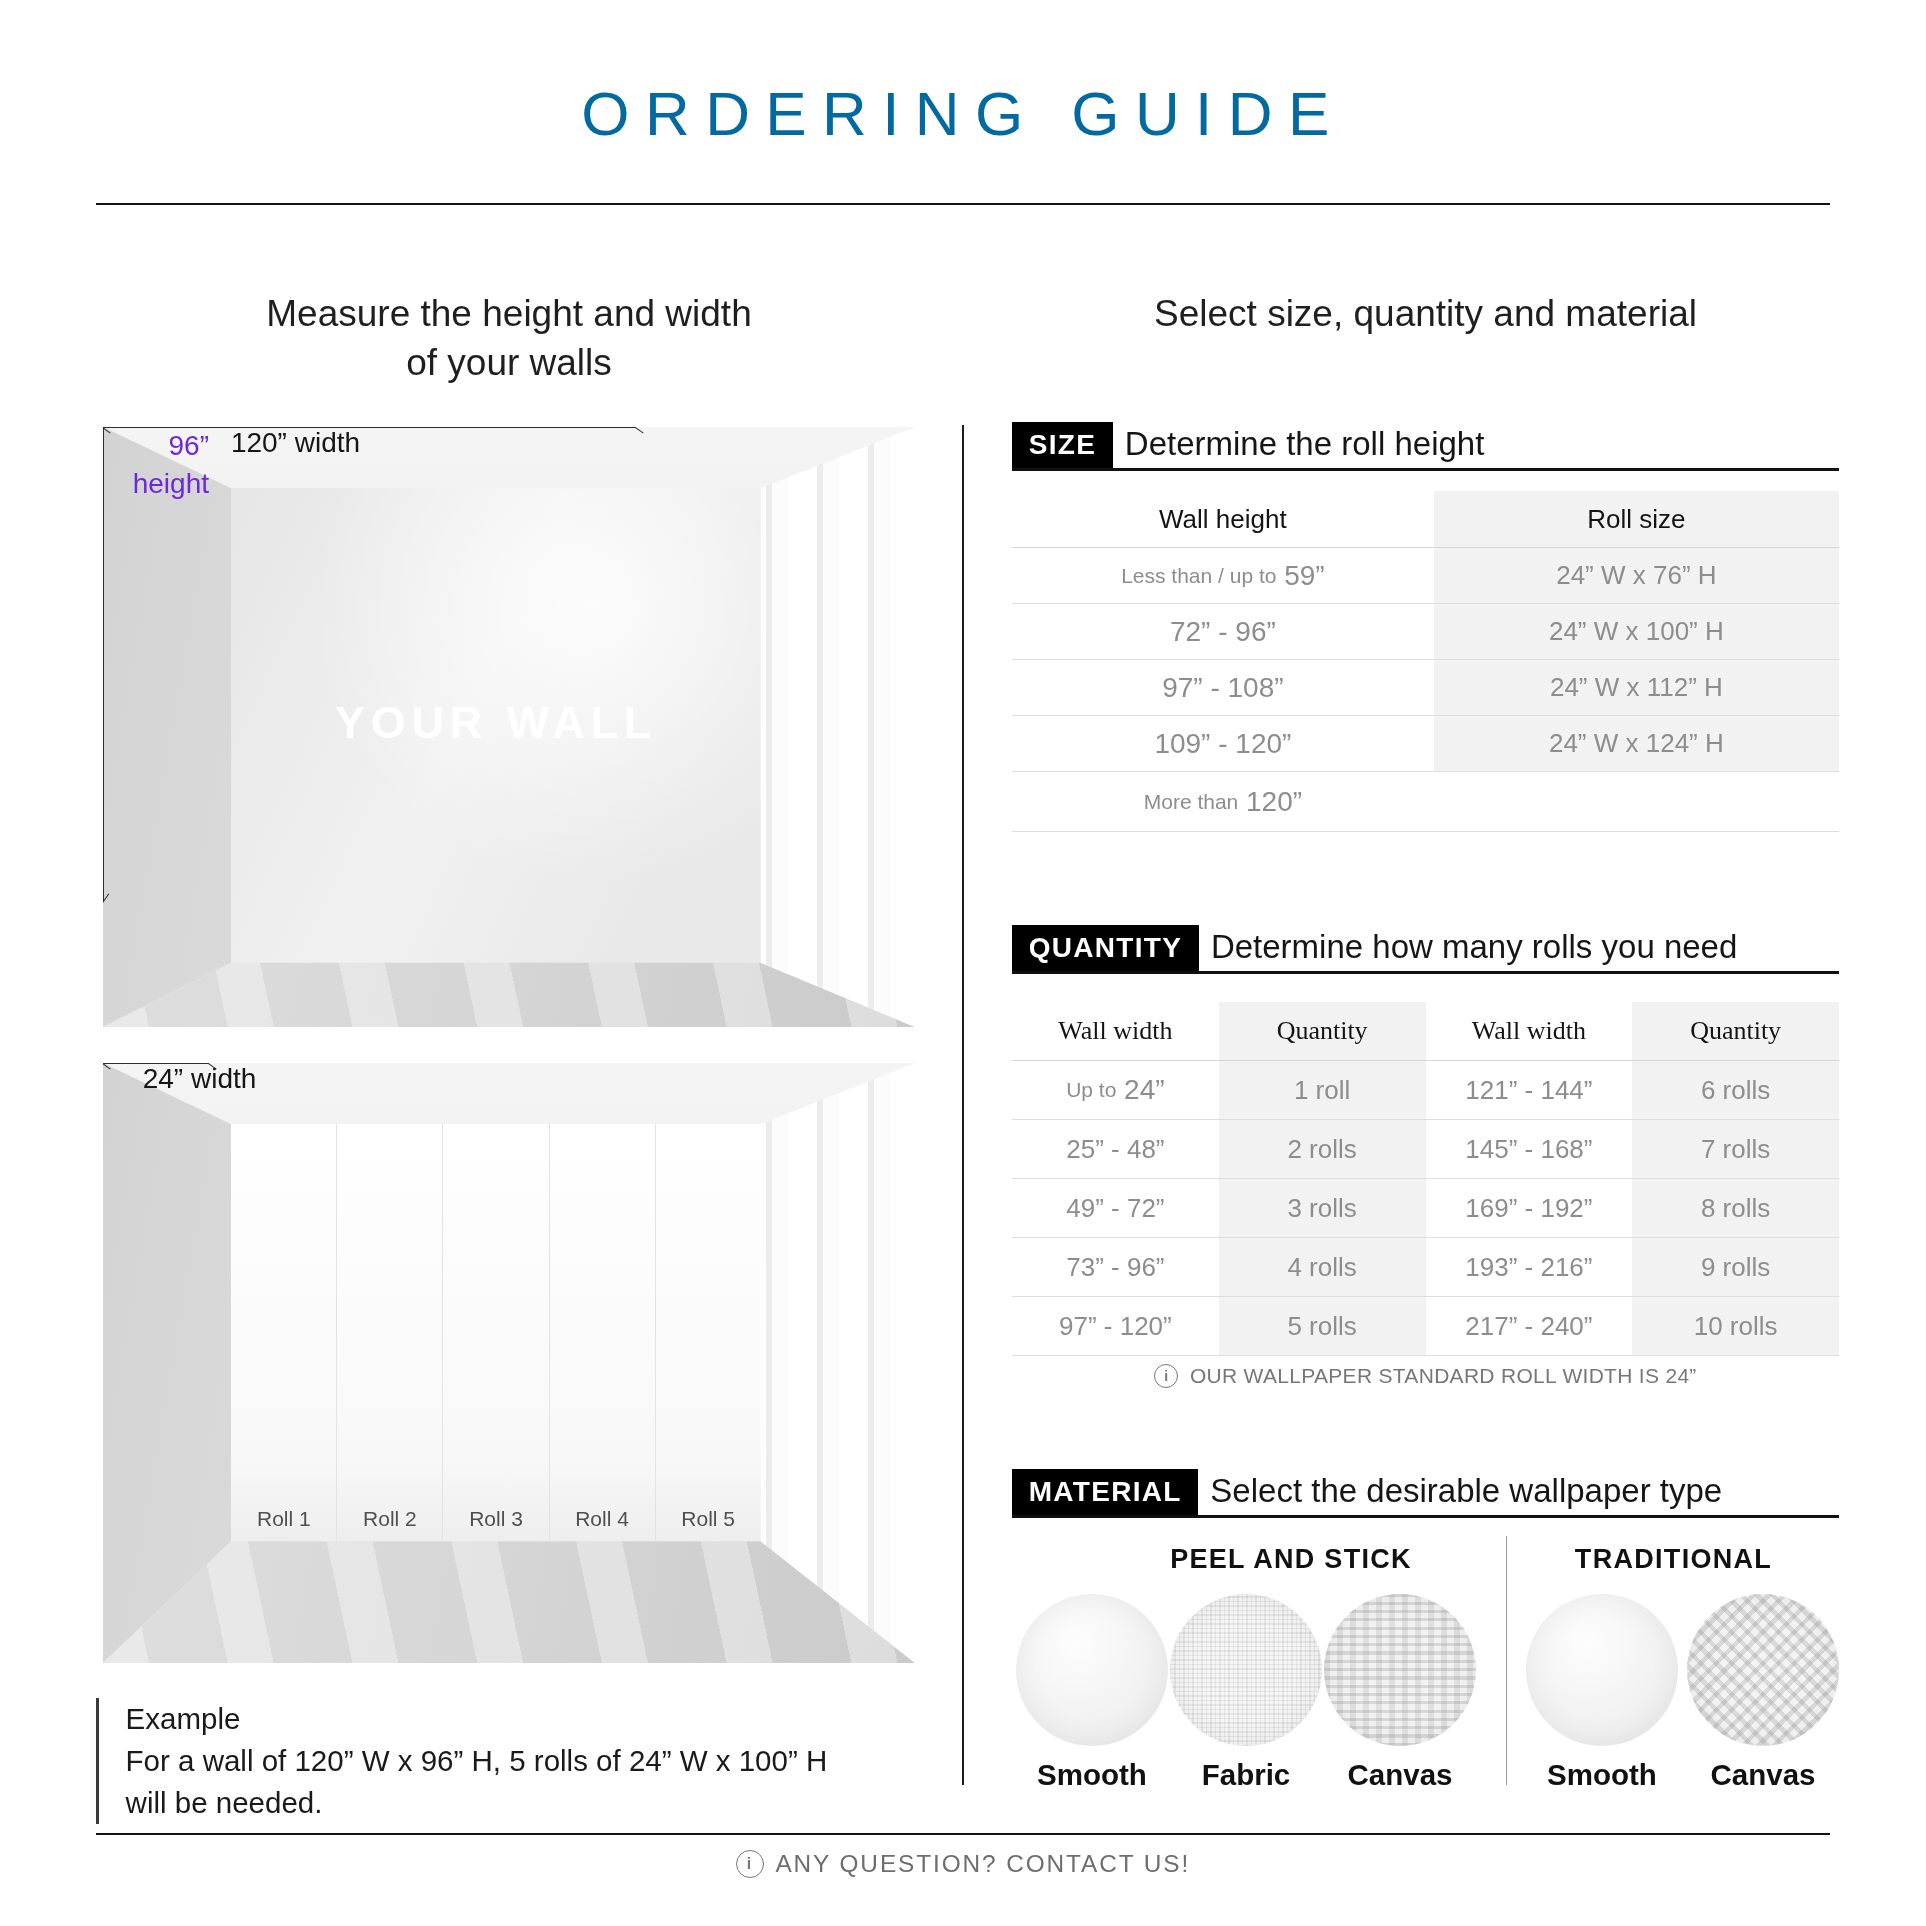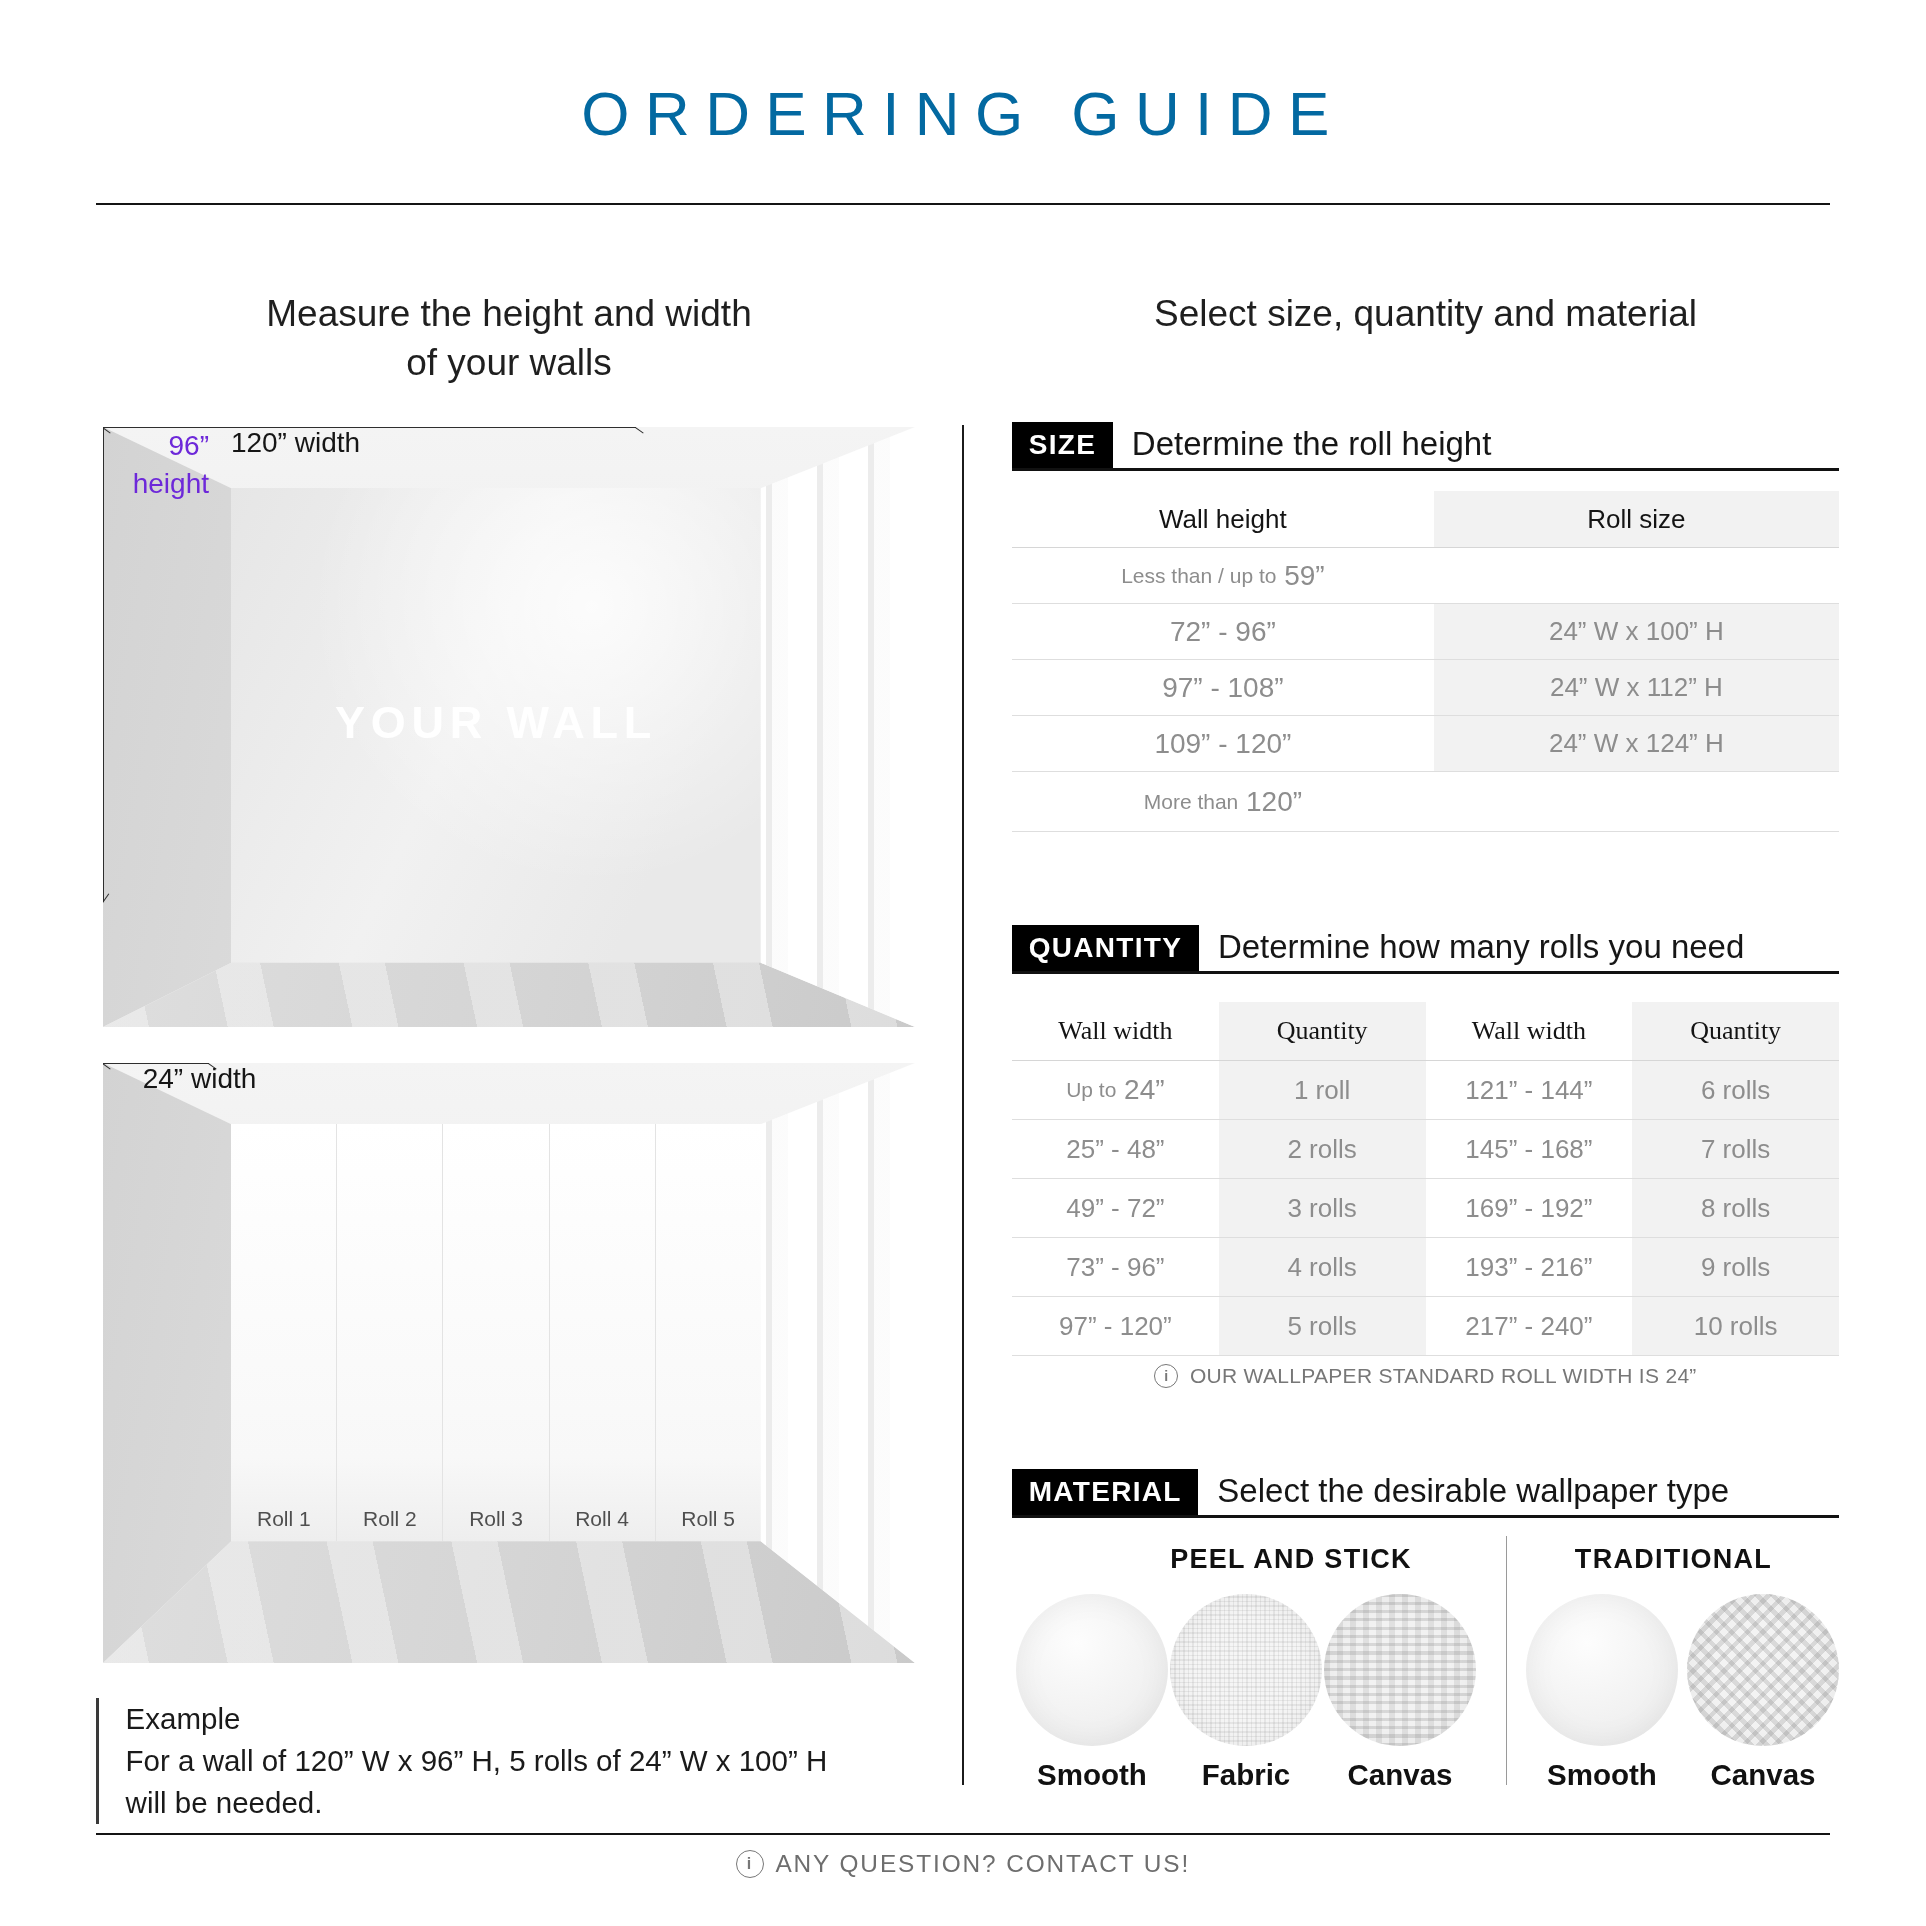--- a/index.html
+++ b/index.html
@@ -61,21 +61,21 @@
   .panel span{margin-bottom:10.3px;font-size:21px;color:#4f4f4f;}
 
   
   .example{left:96px;top:1698px;display:flex;}
   .example-bar{width:2.6px;background:#3a3a3a;margin-right:27px;}
   .example-text{font-size:29.5px;line-height:1.42;color:#1a1a1a;}
 
   
   .vdivider{left:962px;top:425px;width:1.9px;height:1360px;background:#1b1b1b;}
 
-  .section-head{left:1012px;width:827px;display:flex;align-items:flex-end;gap:19px;
+  .section-head{left:1012px;width:827px;display:flex;align-items:flex-end;gap:12px;
     border-bottom:3.2px solid #111;}
   .badge{background:#000;color:#fff;font-size:28px;font-weight:600;letter-spacing:1.3px;
     padding:7px 16.7px;white-space:nowrap;}
   .section-title{font-size:33px;font-weight:400;color:#161616;white-space:nowrap;padding-bottom:5.1px;}
   .head-size{top:422px;} .head-qty{top:925px;} .head-mat{top:1469px;}
 
   .tbl{left:1012px;width:827px;font-size:26px;color:#8d8d8d;}
   .size-tbl{top:491px;} .qty-tbl{top:1002px;}
   .trow{display:flex;align-items:center;border-bottom:1.3px solid #dedede;}
   .trow.thead{border-bottom:1.3px solid #d6d6d6;color:#141414;font-size:26px;}
@@ -198,20 +198,21 @@
 <div class="abs tbl size-tbl">
   <div class="trow thead">
     <div class="c1">Wall height</div>
     <div class="c2 altbg">Roll size</div>
   </div>
   <div class="trow">
     <div class="c1">
         <span class="pre">Less than / up to</span>
         <span class="val">59”</span>
       </div>
+    <div class="c2 altbg">24” W x 76” H</div>
   </div>
   <div class="trow">
     <div class="c1">
         <span class="val">72” - 96”</span>
       </div>
     <div class="c2 altbg">24” W x 100” H</div>
   </div>
   <div class="trow">
     <div class="c1">
         <span class="val">97” - 108”</span>

